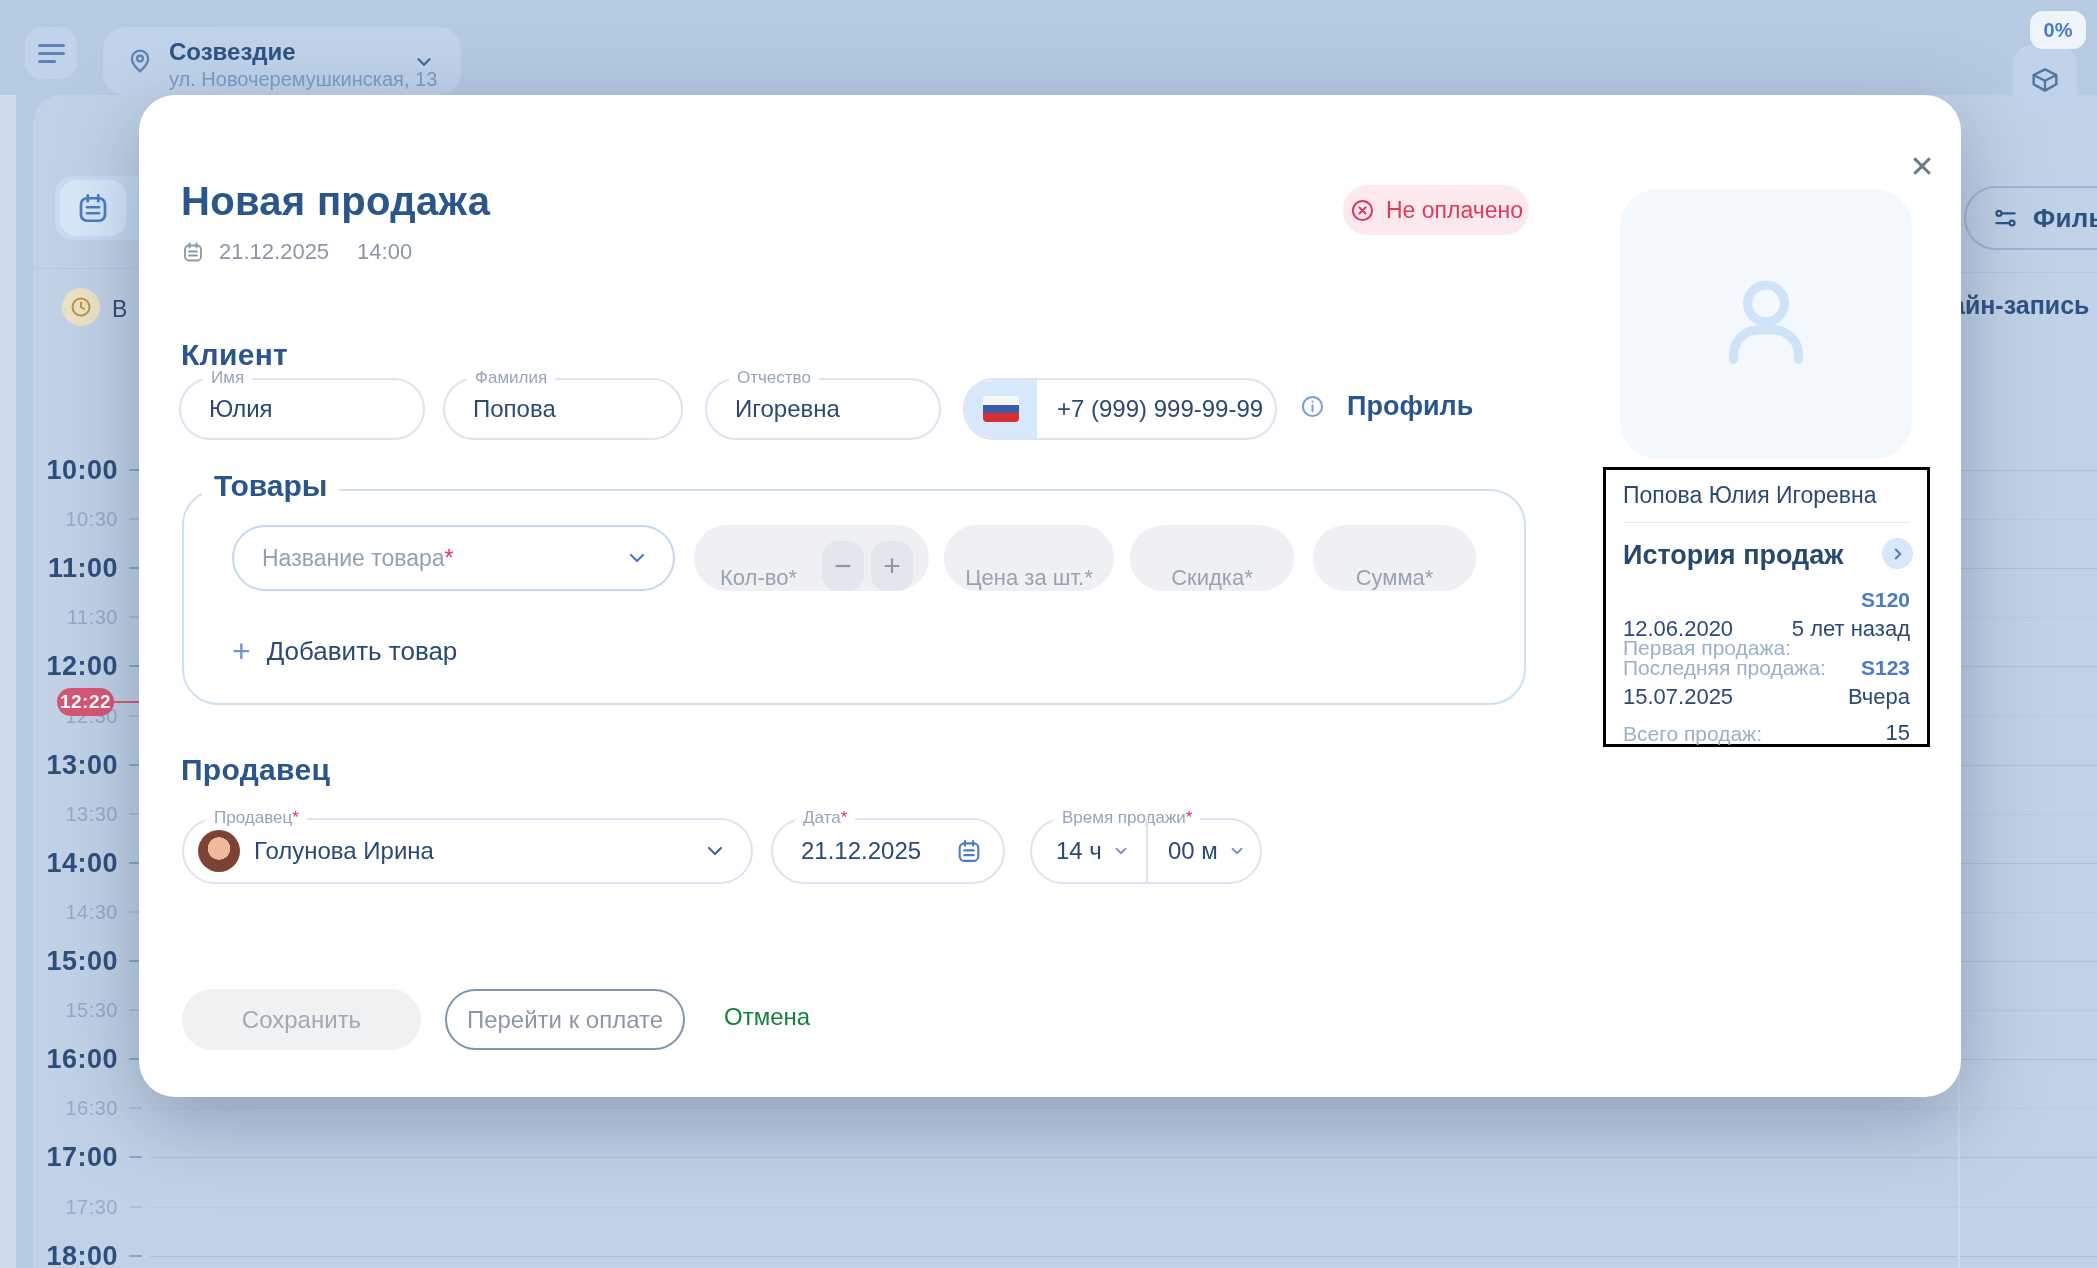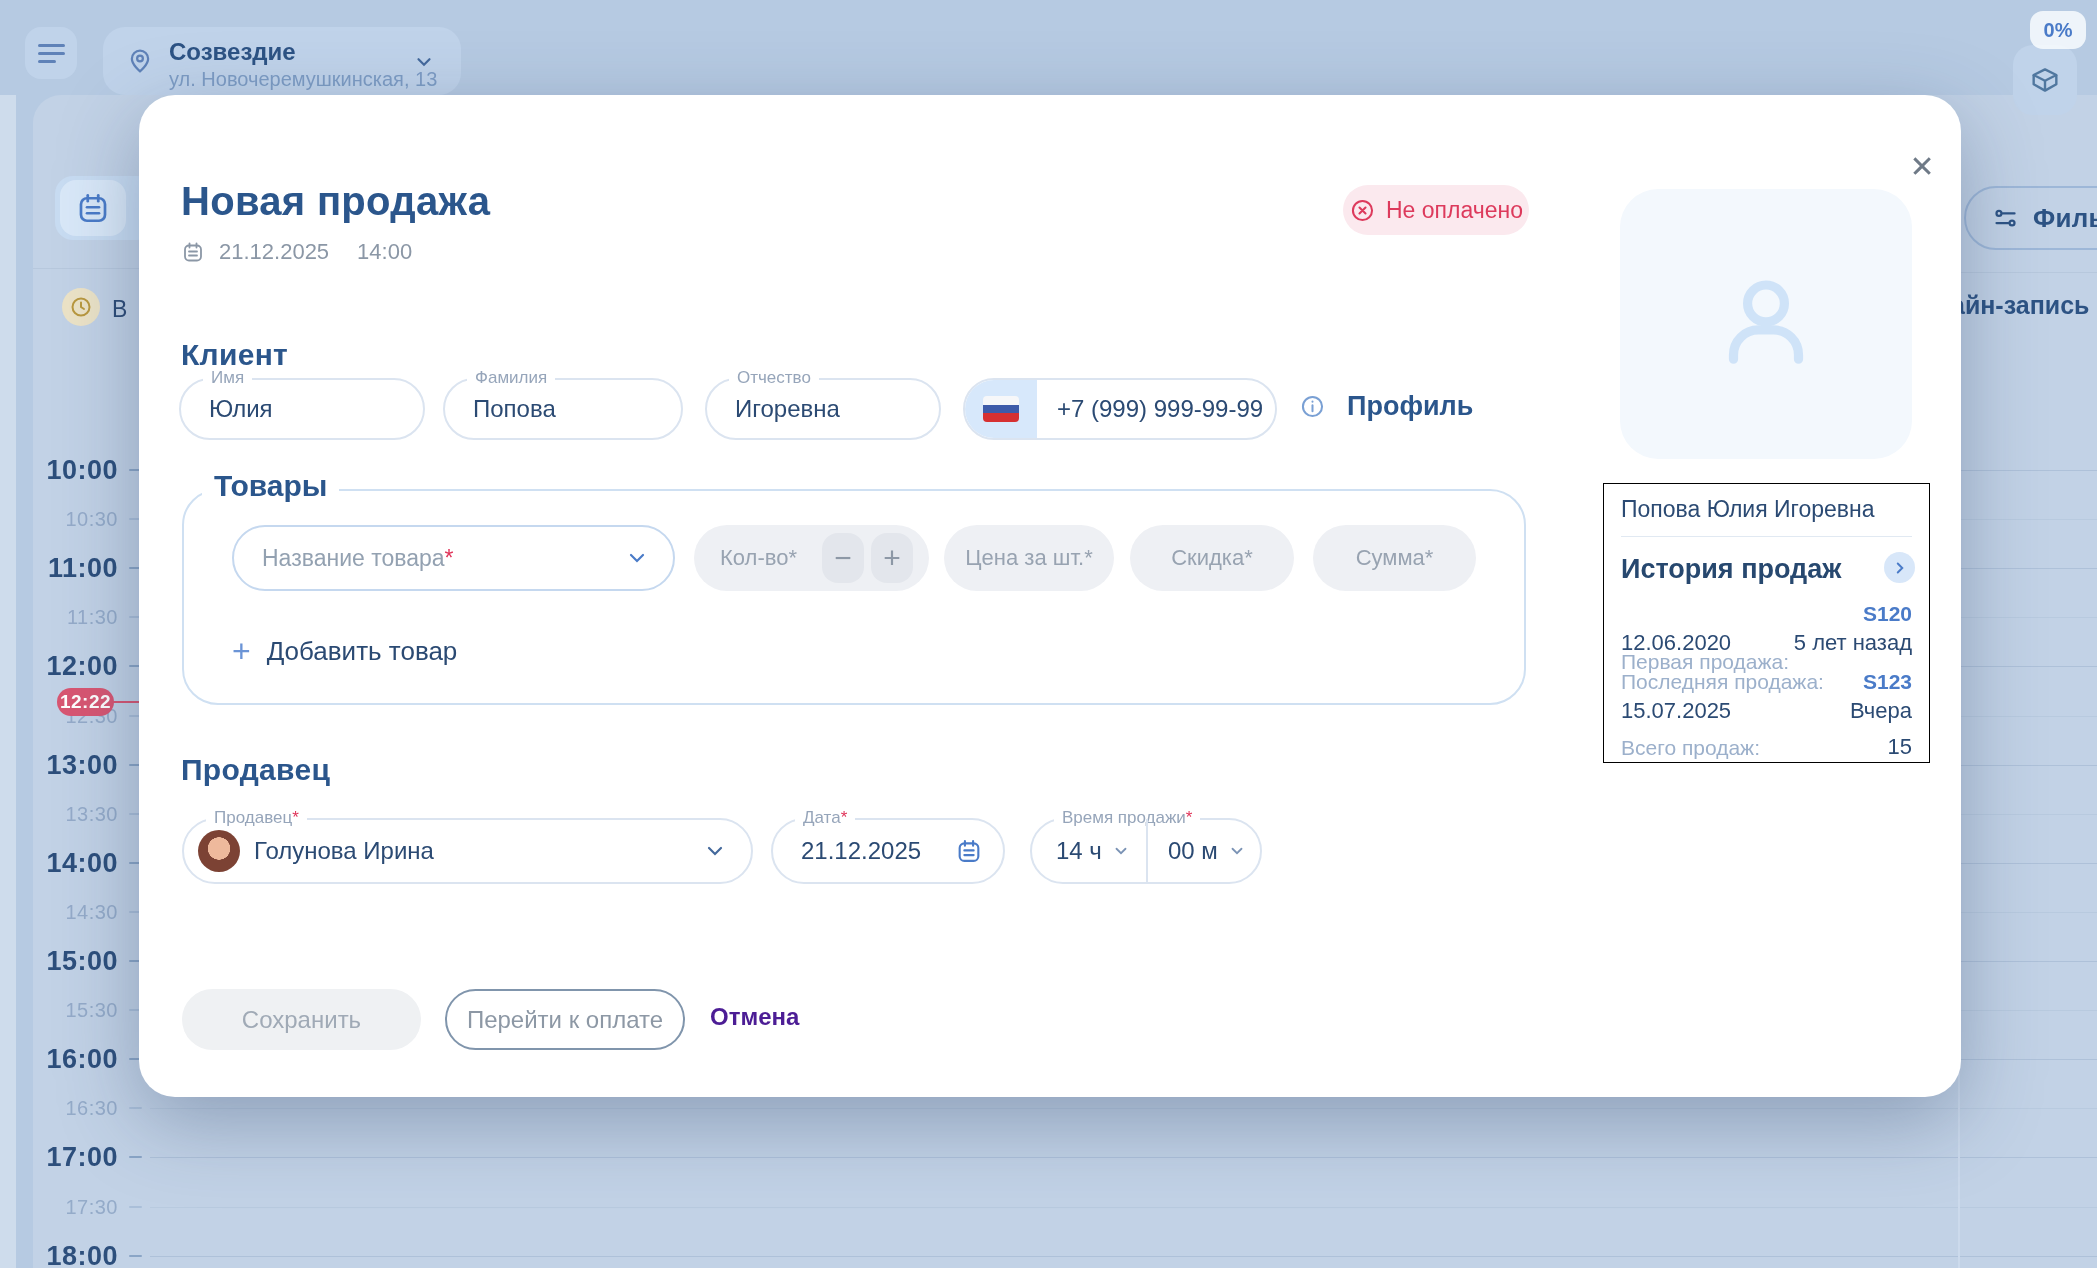--- a/index.html
+++ b/index.html
@@ -105,37 +105,37 @@
   
   .fieldset{position:absolute;left:43px;top:394px;width:1344px;height:216px;border:2px solid #cfe0f2;
     border-radius:36px;box-sizing:border-box;}
   .legend{position:absolute;top:-22px;left:18px;background:#fff;padding:0 12px;
     font-size:30px;font-weight:600;color:#2b568c;}
   .prod-select{position:absolute;left:93px;top:430px;width:443px;height:66px;background:#fff;
     border:2px solid #c5d8ef;border-radius:33px;box-sizing:border-box;}
   .prod-select .ph{position:absolute;left:28px;top:50%;transform:translateY(-50%);font-size:23px;color:#93a1b1;}
   .ph .req{color:#e0355a;}
   .gray-field{position:absolute;top:430px;height:66px;background:#eef0f4;border-radius:33px;
-    display:flex;align-items:center;box-sizing:border-box;color:#98a3b1;}
+    display:flex;align-items:flex-end;box-sizing:border-box;color:#98a3b1;}
   .gray-field.centered{justify-content:center;}
   .gray-field .g-txt{font-size:22px;font-weight:500;}
   .qty-field{left:555px;width:235px;padding-left:26px;}
   .qty-field .g-txt{flex:1;}
   .step-btn{width:42px;height:50px;border-radius:16px;background:#e3e6ec;color:#8d98a6;font-size:30px;
     display:flex;align-items:center;justify-content:center;margin-right:7px;cursor:pointer;}
   .step-btn.plus{margin-right:16px;}
   .price-field{left:805px;width:170px;}
   .discount-field{left:991px;width:164px;}
   .sum-field{left:1174px;width:163px;}
   .add-product{position:absolute;left:93px;top:540px;display:flex;align-items:center;gap:16px;cursor:pointer;}
   .add-product .plus-ic{font-size:32px;color:#6b94d6;font-weight:400;line-height:1;}
   .add-product .a-txt{font-size:26px;font-weight:500;color:#2b4a73;}
 
   
-  .hist-card{position:absolute;left:1464px;top:388px;width:327px;height:280px;border:1px solid #000000;
+  .hist-card{position:absolute;left:1464px;top:372px;width:327px;height:280px;border:3px solid #000000;
     box-sizing:border-box;background:#fff;}
   .hist-name{position:absolute;left:17px;top:12px;font-size:23px;font-weight:500;color:#2b4a73;}
   .hist-div{position:absolute;left:17px;right:17px;top:52px;height:1px;background:#e1e9f2;}
   .hist-title{position:absolute;left:17px;top:70px;font-size:27px;font-weight:700;color:#27486f;}
   .circle-btn{position:absolute;right:14px;top:68px;width:31px;height:31px;border-radius:50%;
     background:#d8e7f9;color:#4a7bc8;display:flex;align-items:center;justify-content:center;cursor:pointer;}
   .h-label{position:absolute;left:17px;font-size:21px;color:#9cb0cb;}
   .h-code{position:absolute;right:17px;font-size:21px;font-weight:600;color:#4a7bc8;}
   .h-val-l{position:absolute;left:17px;font-size:22px;font-weight:500;color:#2b4a73;}
   .h-val-r{position:absolute;right:17px;font-size:22px;font-weight:500;color:#2b4a73;}
@@ -153,21 +153,21 @@
   .time-half .tv{font-size:24px;font-weight:500;}
   .time-half .sc{color:#7b93b5;}
   .time-div{position:absolute;left:50%;top:-1px;bottom:-1px;width:2px;background:#dbe4f0;}
 
   
   .btn-save{position:absolute;left:43px;top:894px;width:239px;height:61px;border-radius:31px;
     background:#eff1f3;color:#a0aab6;font-size:24px;font-weight:500;display:flex;align-items:center;justify-content:center;}
   .btn-pay{position:absolute;left:306px;top:894px;width:240px;height:61px;border-radius:31px;
     border:2px solid #8095ac;box-sizing:border-box;color:#8d98a5;font-size:24px;font-weight:500;
     display:flex;align-items:center;justify-content:center;cursor:pointer;}
-  .btn-cancel{position:absolute;left:571px;top:908px;font-size:24px;font-weight:700;color:#4c1d95;cursor:pointer;}
+  .btn-cancel{position:absolute;left:585px;top:908px;font-size:24px;font-weight:400;color:#15803d;cursor:pointer;}
 
   svg{display:block;}
 </style>
 </head>
 <body>
 
 <div class="screen">
 
   <div class="gutter"></div>
   <div class="cal-panel"></div>

